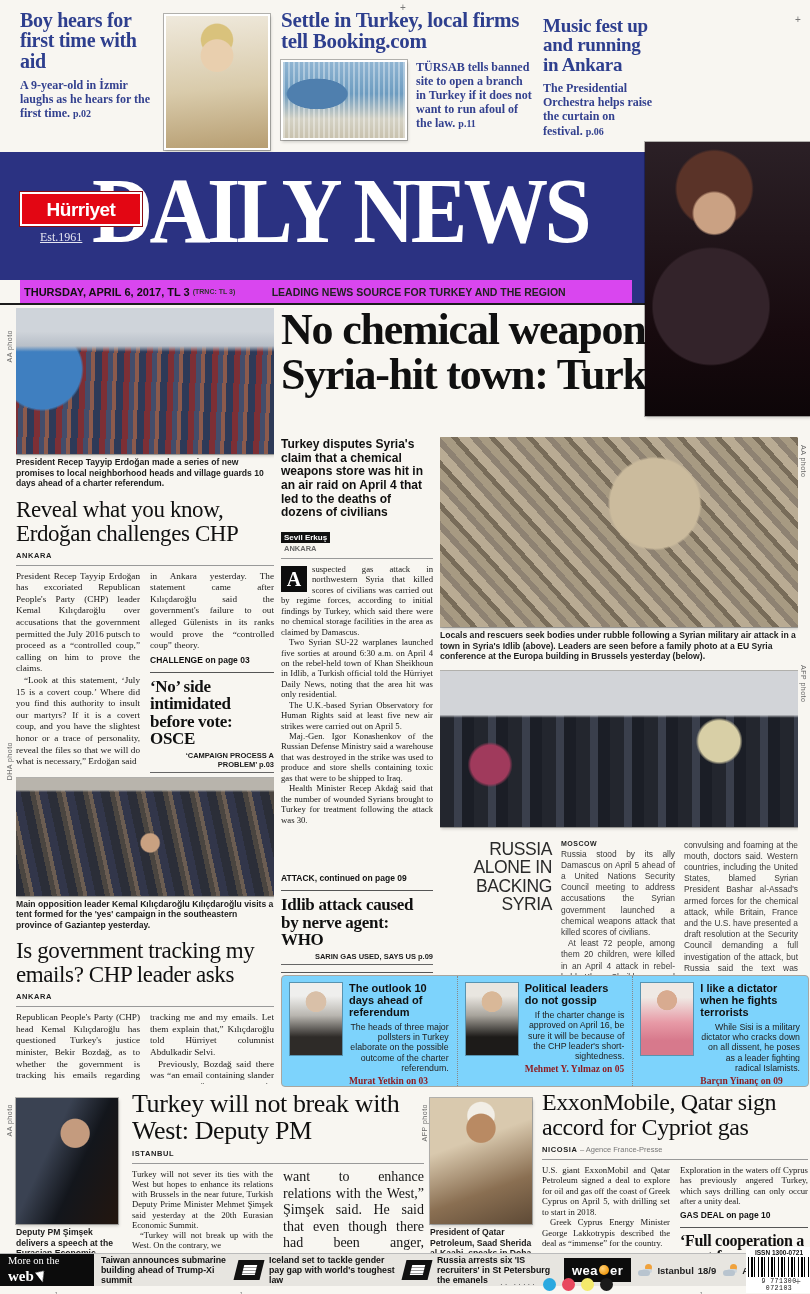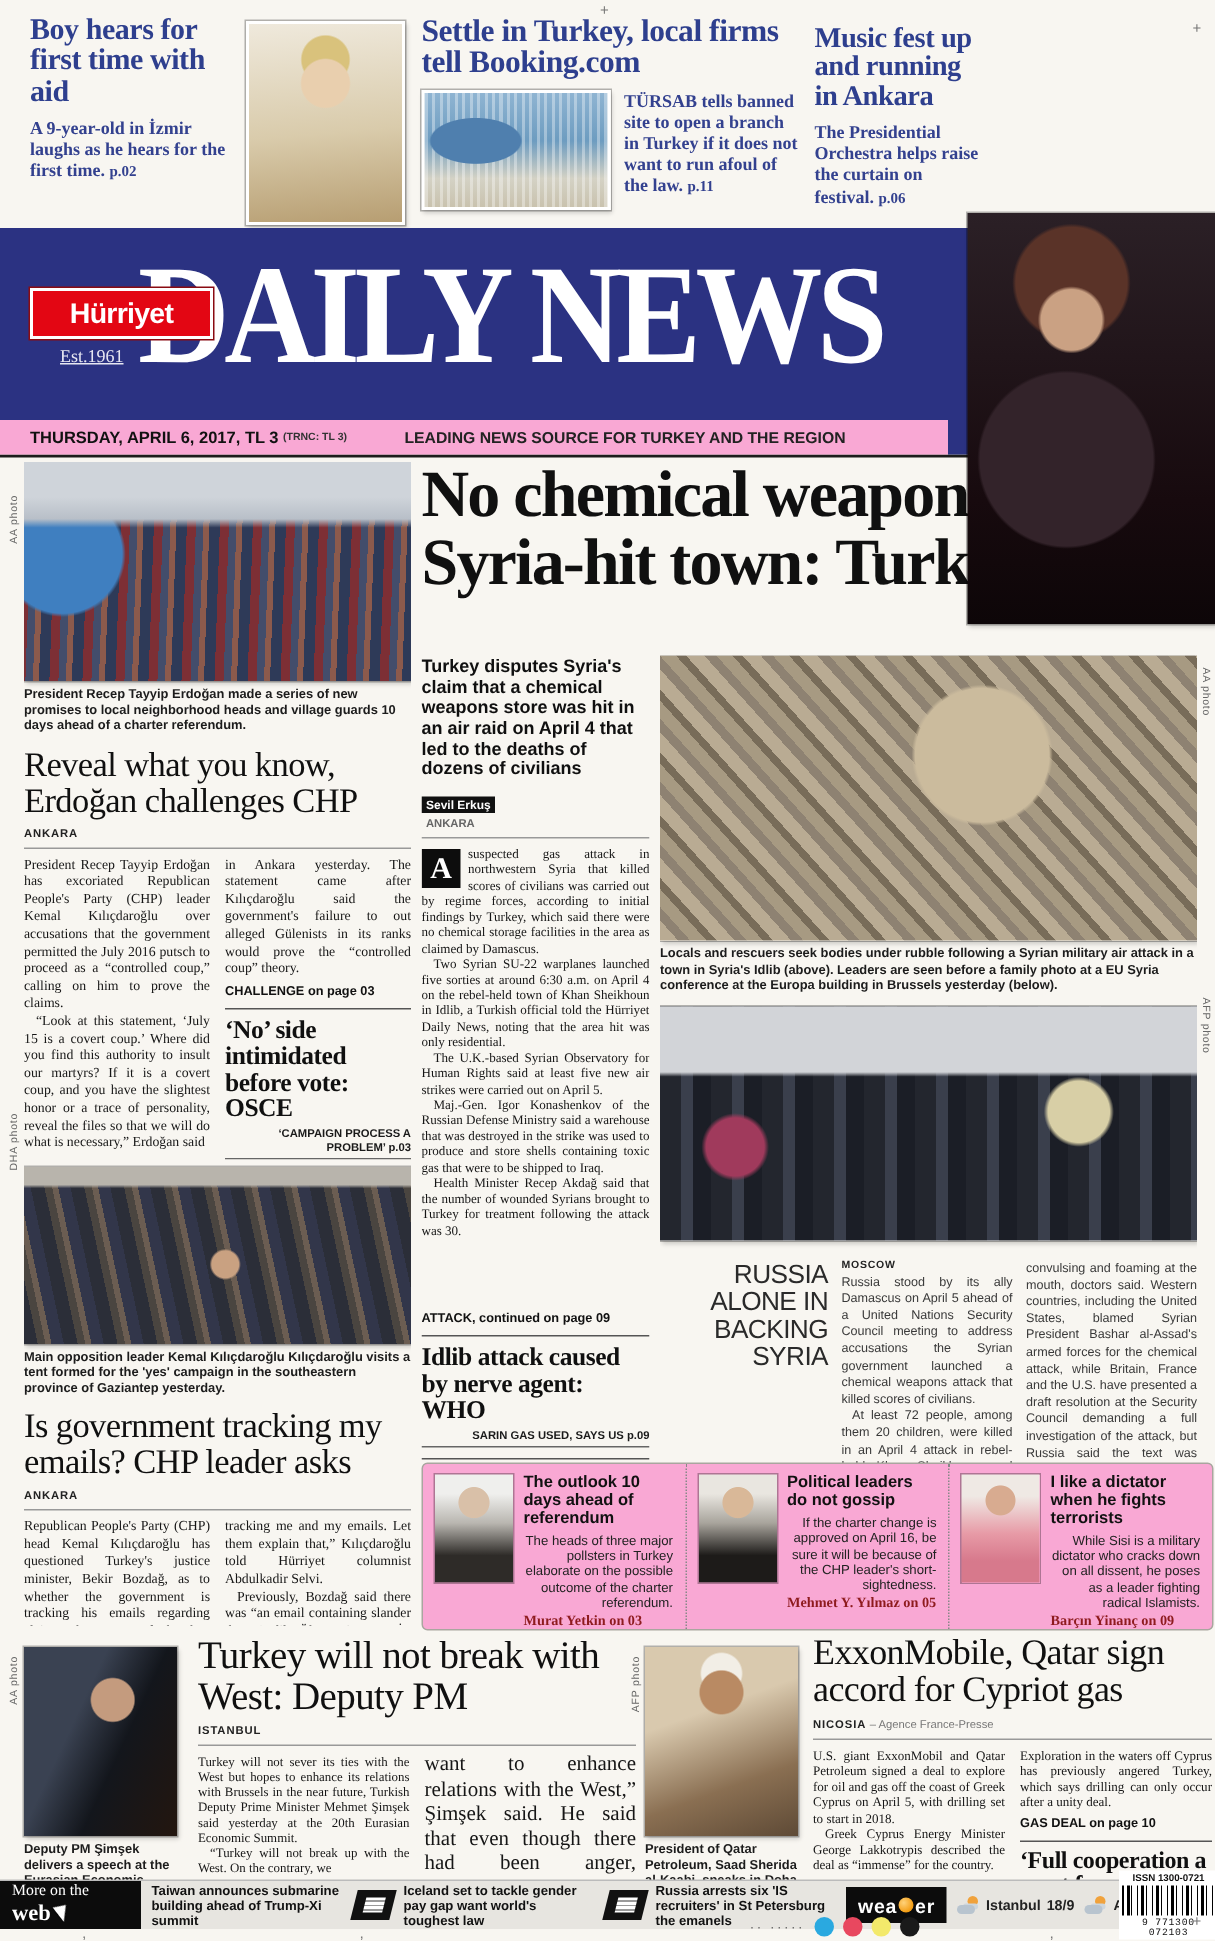--- a/index.html
+++ b/index.html
@@ -27,21 +27,21 @@
   
   .masthead{left:0;top:152px;width:810px;height:128px;background:#2b3282;}
   .mast-title{position:absolute;left:92px;top:2px;font:700 94px/1.2 "Liberation Serif",serif;color:#fff;
               letter-spacing:-4px;transform:scaleX(.9);transform-origin:left top;white-space:nowrap;}
   .hlogo{position:absolute;left:20px;top:40px;width:118px;height:30px;background:#e30613;border:2px solid #fff;
          box-shadow:0 0 0 1px #8a0b12;display:flex;align-items:center;justify-content:center;}
   .hlogo span{font:700 19px/1 "Liberation Sans",sans-serif;color:#fff;letter-spacing:-.5px;}
   .mast-est{position:absolute;left:40px;top:78px;font:12px "Liberation Serif",serif;color:#e7e7f2;text-decoration:underline;}
   
   .datebar{left:0;top:280px;width:810px;height:23px;display:flex;border-bottom:2px solid #1c1c1c;}
-  .datebar .gray{flex:1;background:#f9a8d4;display:flex;align-items:center;padding-left:20px;}
+  .datebar .gray{flex:1;background:#d946ef;display:flex;align-items:center;padding-left:4px;margin-left:20px;}
   .datebar .date{font:700 11px "Liberation Sans",sans-serif;color:#111;}
   .datebar .trnc{font:700 7px "Liberation Sans",sans-serif;color:#333;margin-left:3px;}
   .datebar .slogan{font:700 10.5px "Liberation Sans",sans-serif;color:#222;margin:0 auto;padding-right:30px;}
   .datebar .navy{width:178px;background:#2b3282;display:flex;align-items:center;justify-content:center;}
   .datebar .web{font:700 11px "Liberation Sans",sans-serif;color:#fff;}
   
   .lead-headline{left:281px;top:308px;width:527px;font:700 44px/1.02 "Liberation Serif",serif;
                  letter-spacing:-1.2px;color:#101010;margin:0;}
   .h2{font:400 23px/1.04 "Liberation Serif",serif;letter-spacing:-.4px;color:#101010;margin:6px 0 2px;}
   .h2b{font:400 26px/1.04 "Liberation Serif",serif;letter-spacing:-.4px;color:#101010;margin:0 0 2px;}
@@ -95,21 +95,21 @@
   
   .russia{display:flex;gap:9px;margin-top:13px;}
   .russia-h{width:112px;font:400 17.5px/1.06 "Liberation Sans",sans-serif;color:#2a2a2a;text-align:right;
             letter-spacing:-.4px;}
   .russia .sbody{flex:1;font:8.4px/1.33 "Liberation Sans",sans-serif;color:#3a3a3a;text-align:justify;}
   .russia .sbody p{margin:0;text-indent:7px;}
   .russia .sbody p.noind{text-indent:0;}
   .russia .mos{font:700 7px "Liberation Sans",sans-serif;color:#222;letter-spacing:.5px;margin-bottom:2px;}
   
   .colstrip{left:281px;top:975px;width:526px;height:110px;border:1px solid #a9a69f;border-radius:4px;
-            background:#f9a8d4;display:flex;}
+            background:#7dd3fc;display:flex;}
   .colcell{flex:1;padding:7px 8px 4px;display:flex;gap:7px;}
   .colcell + .colcell{border-left:1px dotted #888;}
   .cphoto{width:52px;height:72px;flex:none;box-shadow:0 0 0 1px rgba(0,0,0,.3);}
   .cp1{background:radial-gradient(circle at 50% 26%,#d9c0a8 0 17%,transparent 18%),
        linear-gradient(180deg,#efefed 0 18%,#b9b6b0 45%,#2e2b28 75%);}
   .cp2{background:radial-gradient(circle at 50% 26%,#d9b898 0 17%,transparent 18%),
        linear-gradient(180deg,#e9e6e0 0 18%,#a8a49c 45%,#1d1b19 75%);}
   .cp3{background:radial-gradient(circle at 50% 24%,#d8ab90 0 16%,transparent 17%),
        linear-gradient(180deg,#efe9e4 0 20%,#e79aa6 55%,#d7798c 80%);}
   .ctitle{font:700 11px/1.08 "Liberation Sans",sans-serif;color:#111;margin:0;}
@@ -355,21 +355,21 @@
 
   <div class="abs webstrip">
     <div class="moreweb">
       <span class="l1">More on the</span>
       <span class="l2">web</span><span class="pointer"></span>
     </div>
     <div class="witem">Taiwan announces submarine building ahead of Trump-Xi summit</div>
     <div class="npicon">
         <i></i>
       </div>
-    <div class="witem">Iceland set to tackle gender pay gap want world's toughest law</div>
+    <div class="witem">Iceland set to tackle gender pay gap with world's toughest law</div>
     <div class="npicon">
         <i></i>
       </div>
     <div class="witem" style="width:120px;">Russia arrests six 'IS recruiters' in St Petersburg the emanels</div>
     <div class="wlabel">
       <span>wea</span>
         <span class="sun"></span>
         <span>er</span>
     </div>
     <div class="city">

